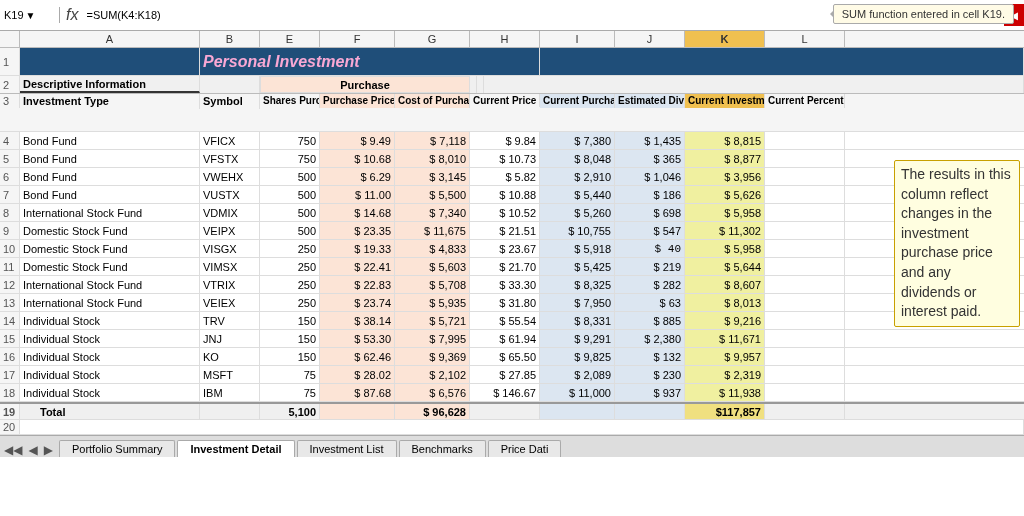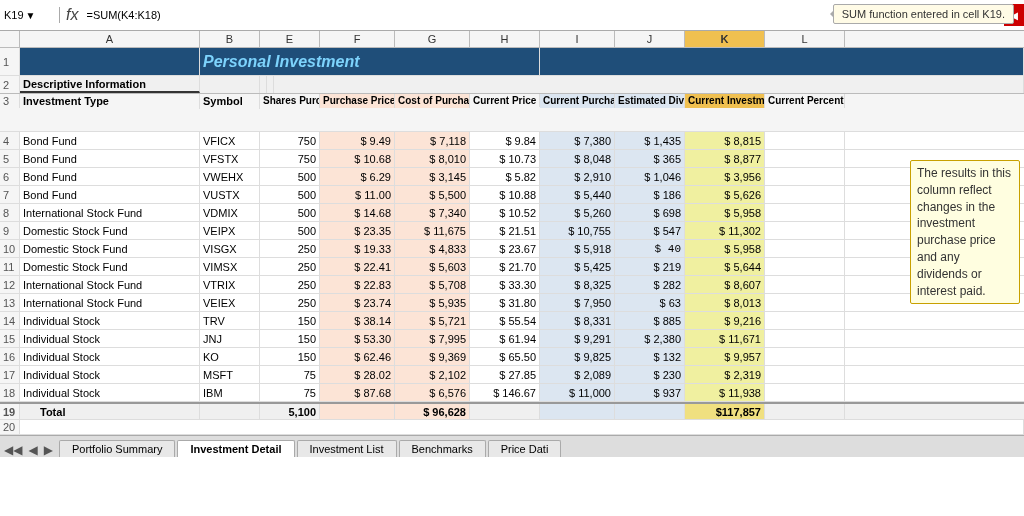--- a/index.html
+++ b/index.html
@@ -248,28 +248,29 @@
       <div class="col-header w-h">H</div>
       <div class="col-header w-i">I</div>
       <div class="col-header w-j">J</div>
       <div class="col-header w-k active">K</div>
       <div class="col-header w-l">L</div>
     </div>
 
     <div class="grid-row title-row">
       <div class="row-num cell">1</div>
       <div class="cell w-a title-cell"></div>
-      <div class="cell w-b title-cell italic-bold" style="width:340px; min-width:340px; color:#7dd3fc; font-style:italic; font-weight:bold; font-size:16px;">Personal Investment</div>
+      <div class="cell w-b title-cell italic-bold" style="width:340px; min-width:340px; color:#f9a8d4; font-style:italic; font-weight:bold; font-size:16px;">Personal Investment</div>
       <div class="cell" style="flex:1; background:#1f4e79;"></div>
     </div>
 
     <div class="grid-row" style="background:#f0f0f0; border-bottom:1px solid #bbb;">
       <div class="row-num cell">2</div>
       <div class="cell w-a bold" style="border-bottom:2px solid #333;">Descriptive Information</div>
       <div class="cell w-b"></div>
+      <div class="cell w-e header-group" style="width:210px; min-width:210px; background:#fce4d6; border:1px solid #ddd; font-weight:bold; justify-content:center;">Purchase</div>
       <div class="cell" style="width:0;min-width:0;"></div>
       <div class="cell" style="width:0;min-width:0;"></div>
       <div class="cell" style="flex:1;"></div>
     </div>
 
     <div class="grid-row subheader-row" style="min-height:38px; align-items:flex-start; background:#f5f5f5;">
       <div class="row-num cell">3</div>
       <div class="cell w-a bold" style="font-weight:bold; align-items:flex-end; padding-bottom:2px;">Investment Type</div>
       <div class="cell w-b bold" style="font-weight:bold; align-items:flex-end; padding-bottom:2px;">Symbol</div>
       <div class="cell w-e bold center" style="font-weight:bold; text-align:center; align-items:flex-start; flex-direction:column; justify-content:flex-end; font-size:10px;">
@@ -510,21 +511,21 @@
       <div class="cell w-l"></div>
     </div>
 
     <div class="grid-row" style="min-height:12px;">
       <div class="row-num cell">20</div>
       <div class="cell" style="flex:1;"></div>
     </div>
 
   </div>
 
-  <div class="callout-box" id="col-l-callout" style="position:absolute; top:160px; right:4px; width:110px; font-size:12px; background:#fffee0; border:1px solid #c8a000;margin-left:8px;">
+  <div class="callout-box" id="col-l-callout" style="position:absolute; top:160px; right:4px; width:126px; font-size:14px; background:#fffee0; border:1px solid #c8a000;margin-left:8px;">
     <span>The results in this column reflect changes in the investment purchase price and any dividends or interest paid.</span>
   </div>
 
   <div class="tabs-bar">
     <div class="tab-nav">◀◀</div>
     <div class="tab-nav">◀</div>
     <div class="tab-nav">▶</div>
     <div id="tabs-container" style="display:flex;">
         <div class="tab">Portfolio Summary</div>
         <div class="tab active">Investment Detail</div>

